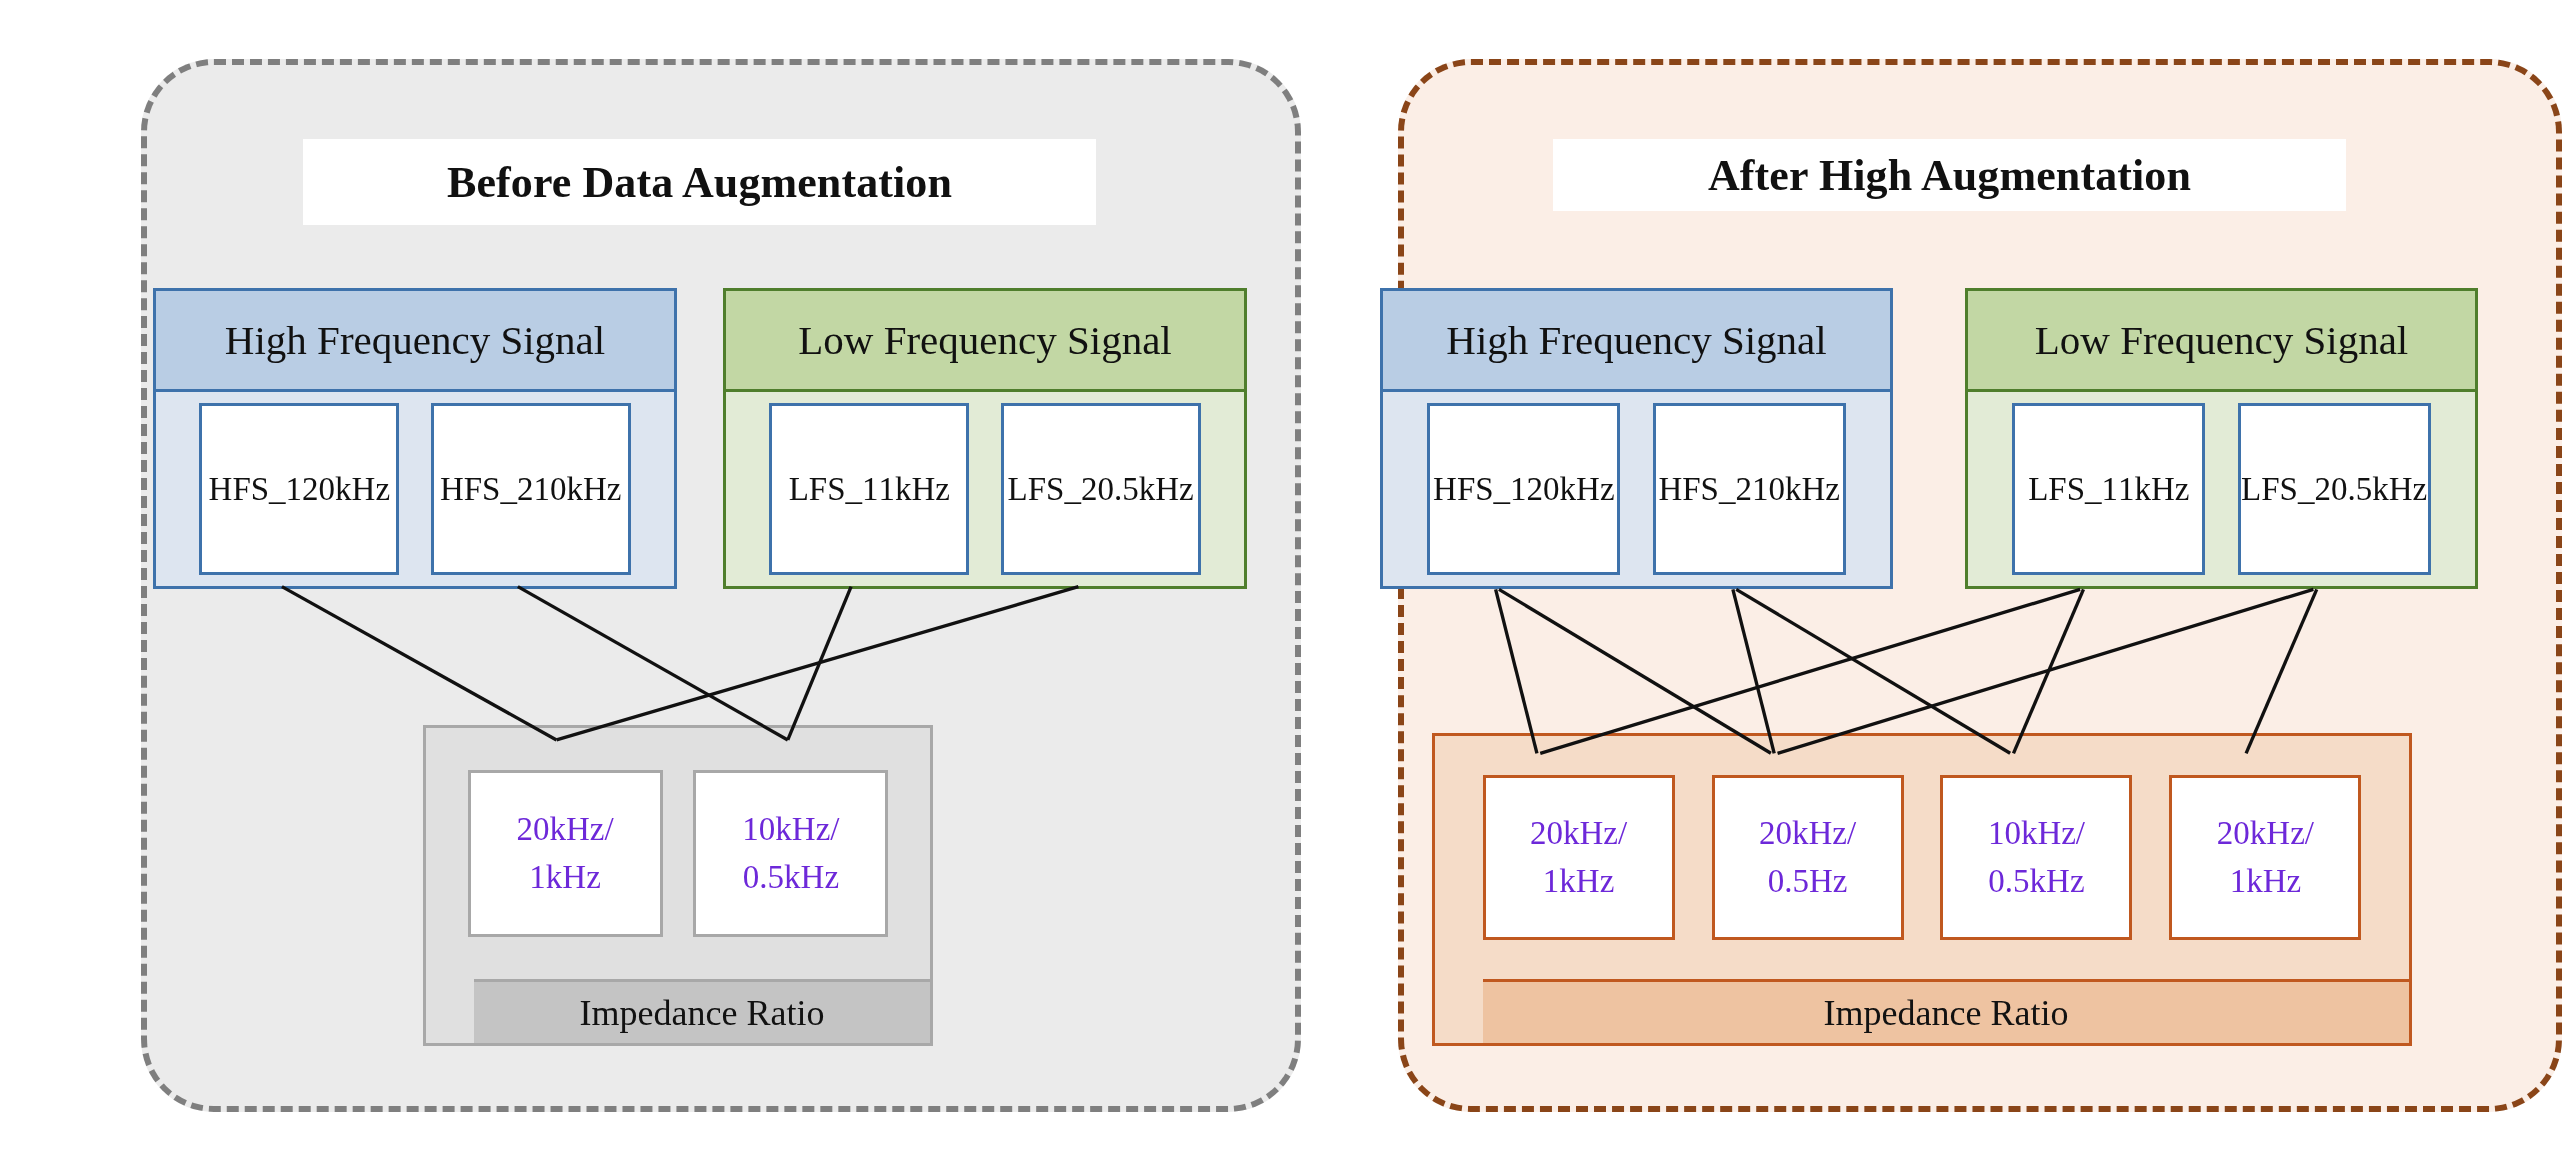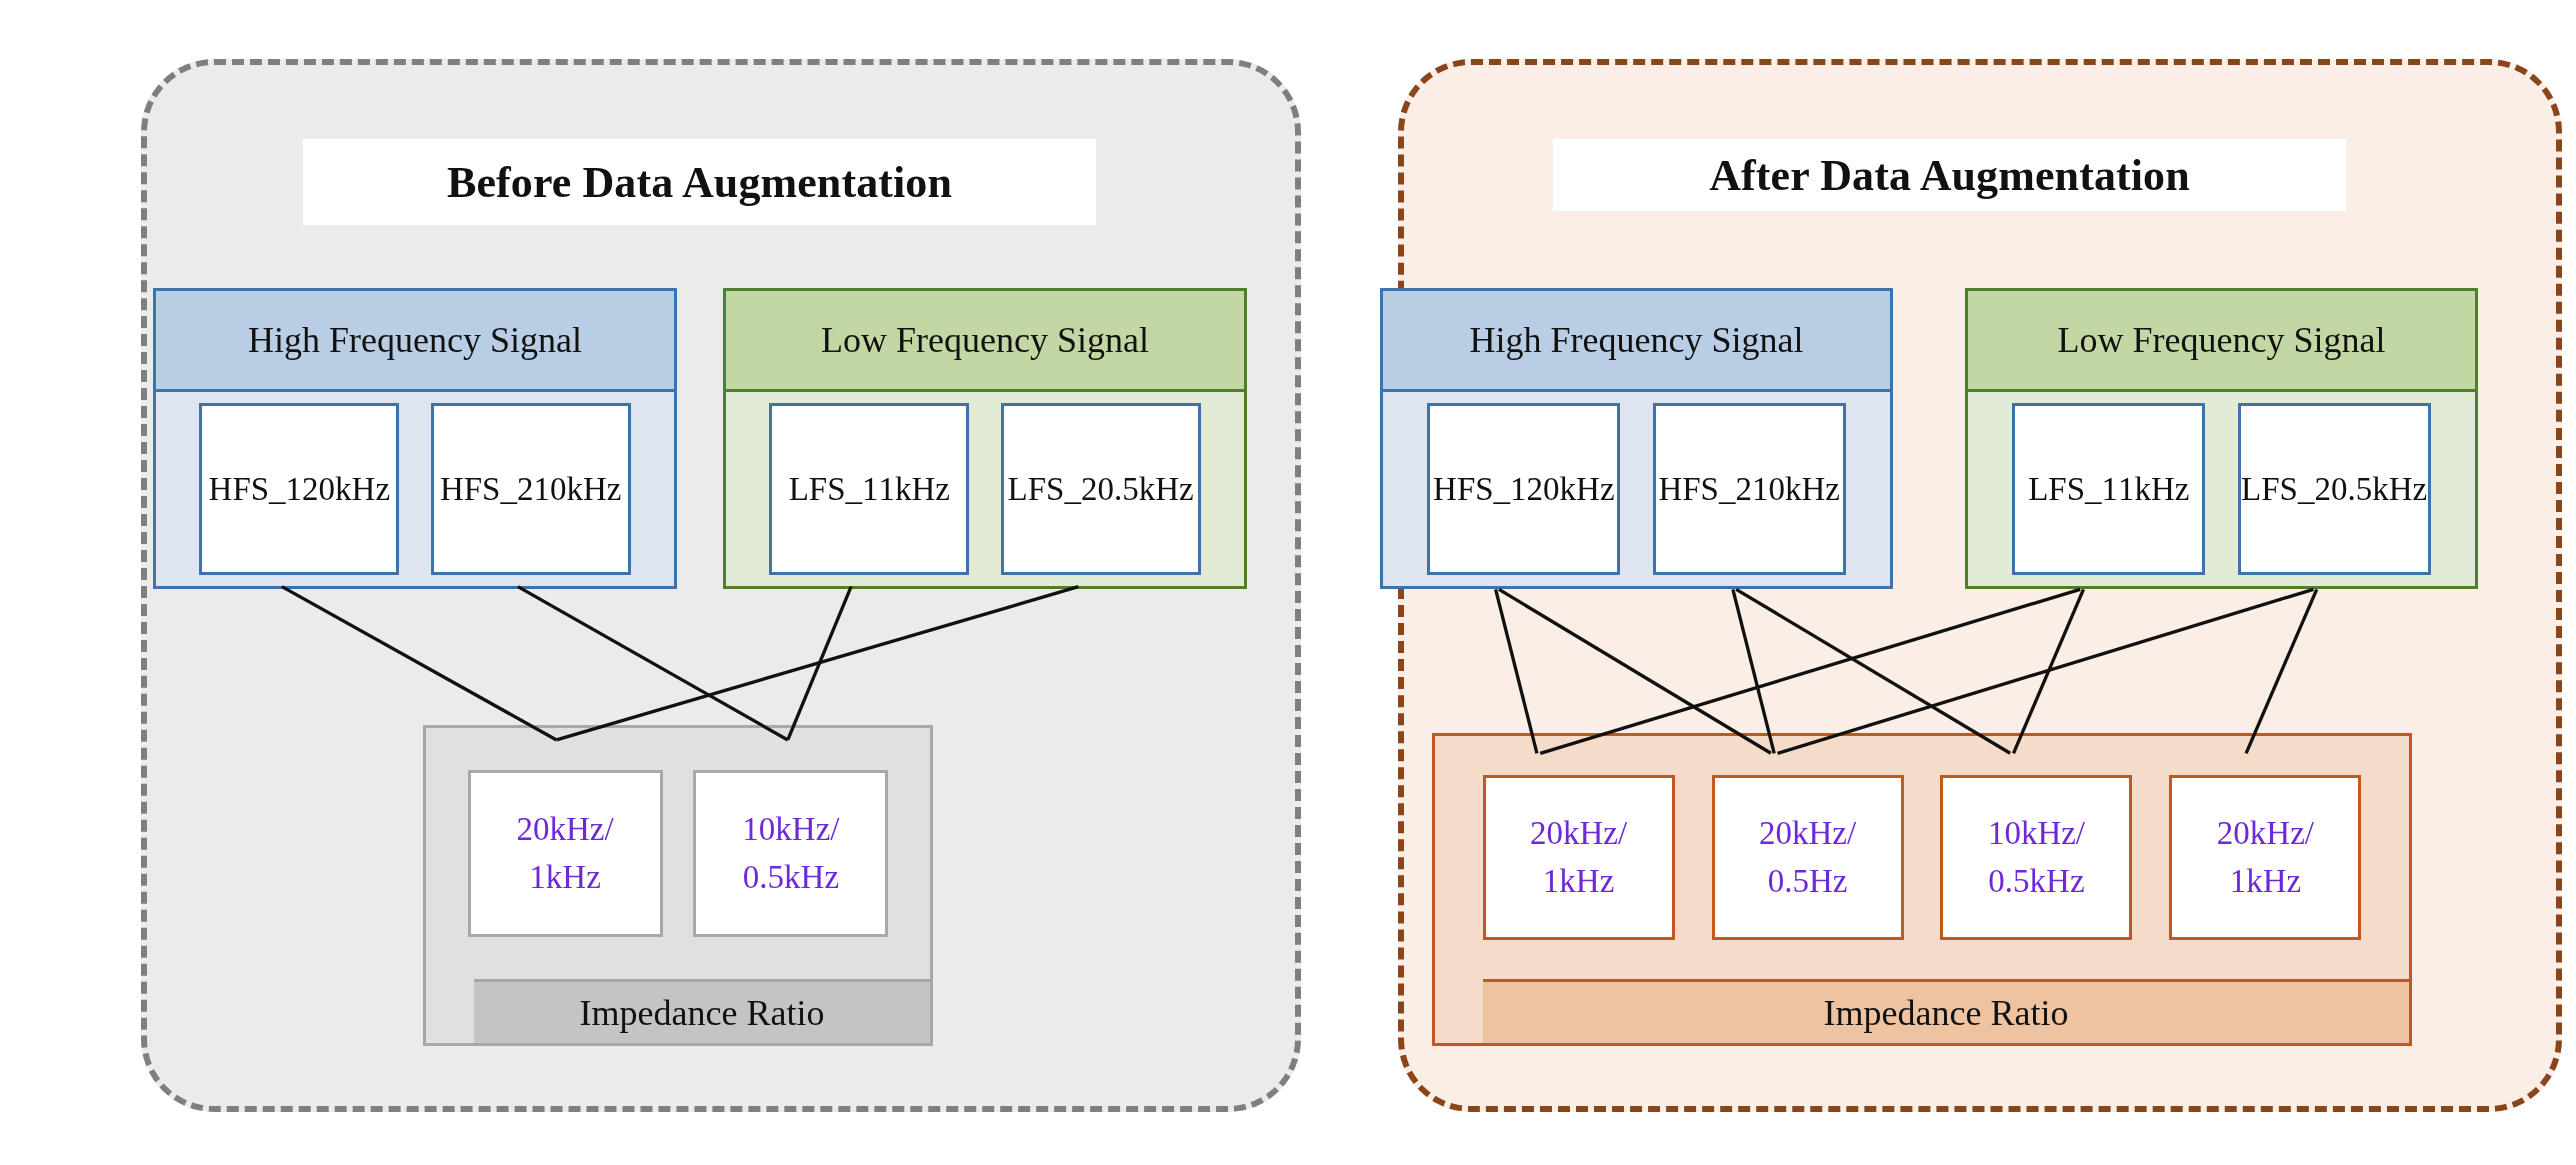--- a/index.html
+++ b/index.html
@@ -76,21 +76,21 @@
     flex-direction: column;
   }
   .group.blue  { border: 3.3px solid #3e72ab; background: #dde5f0; }
   .group.green { border: 3.3px solid #4f7e2c; background: #e2ebd6; }
 
   .group-head {
     box-sizing: border-box;
     display: flex;
     align-items: center;
     justify-content: center;
-    font-size: 36px;
+    font-size: 41px;
     color: #111111;
     white-space: nowrap;
     height: 101px;
     flex: 0 0 101px;
   }
   .group.blue  > .group-head { background: #b9cde4; border-bottom: 3.3px solid #3e72ab; }
   .group.green > .group-head { background: #c2d7a4; border-bottom: 3.3px solid #4f7e2c; }
 
   .group-body {
     flex: 1;
@@ -216,21 +216,21 @@
       <div class="ratio-chip" style="width:195px; height:167px;">
         <span>10kHz/</span>
         <span>0.5kHz</span>
       </div>
     </div>
     <div class="imp-foot">Impedance Ratio</div>
   </div>
 
   <div class="panel after"></div>
 
-  <div class="title-plate title-after">After Data Augmentation</div>
+  <div class="title-plate title-after">After High Augmentation</div>
 
   <div class="group blue" style="left:1380px; top:288px; width:513px; height:301px;">
     <div class="group-head">High Frequency Signal</div>
     <div class="group-body">
       <div class="chip" style="width:193px; height:172px;">
         <span>HFS_1</span>
         <span>20kHz</span>
       </div>
       <div class="chip" style="width:193px; height:172px;">
         <span>HFS_2</span>

